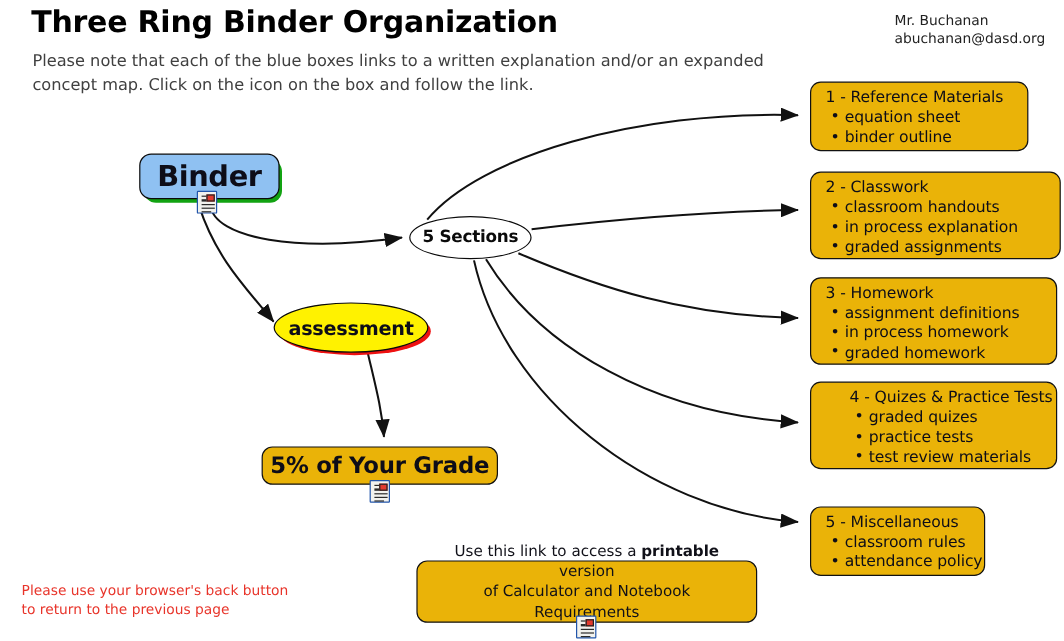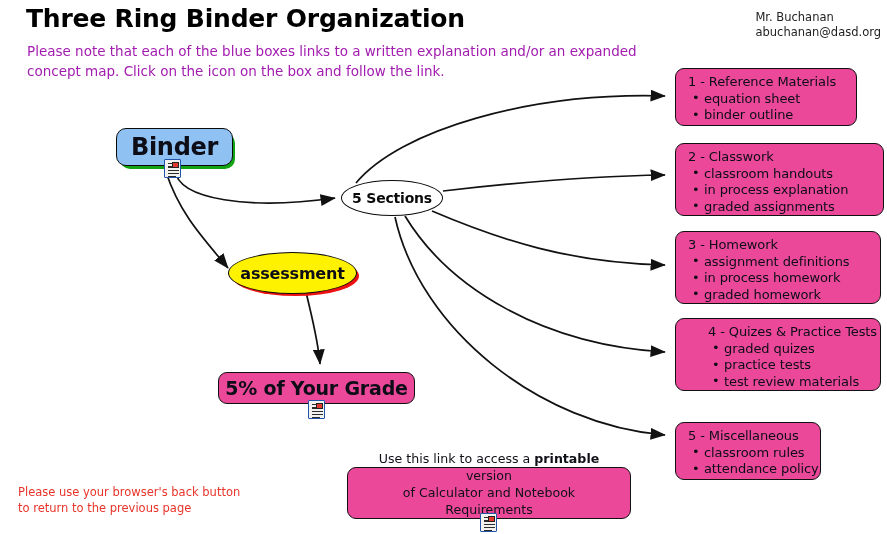--- a/index.html
+++ b/index.html
@@ -33,47 +33,47 @@
     font-weight: bold;
     color: #000000;
     letter-spacing: -0.2px;
     white-space: nowrap;
   }
   #intro {
     position: absolute;
     left: 27px;
     top: 42px;
     font-size: 13.5px;
-    color: #a21caf;
+    color: #404040;
     line-height: 1.45;
     width: 650px;
   }
   #contact {
     position: absolute;
-    right: 6px;
+    right: 16px;
     top: 10px;
     font-size: 11.5px;
     color: #222222;
     text-align: left;
     line-height: 1.3;
   }
   #backnote {
     position: absolute;
     left: 18px;
     top: 485px;
     font-size: 11.5px;
     color: #e8342a;
     line-height: 1.35;
   }
 
   
   .node { position: absolute; box-sizing: border-box; }
 
   .bluebox {
-    background: #ec4899;
+    background: #eab308;
     border: 1.6px solid #111111;
     border-radius: 9px;
     color: #0d0d18;
   }
 
   
   .section-box {
     padding: 5px 9px 6px 12px;
     font-size: 13px;
     line-height: 1.27;

